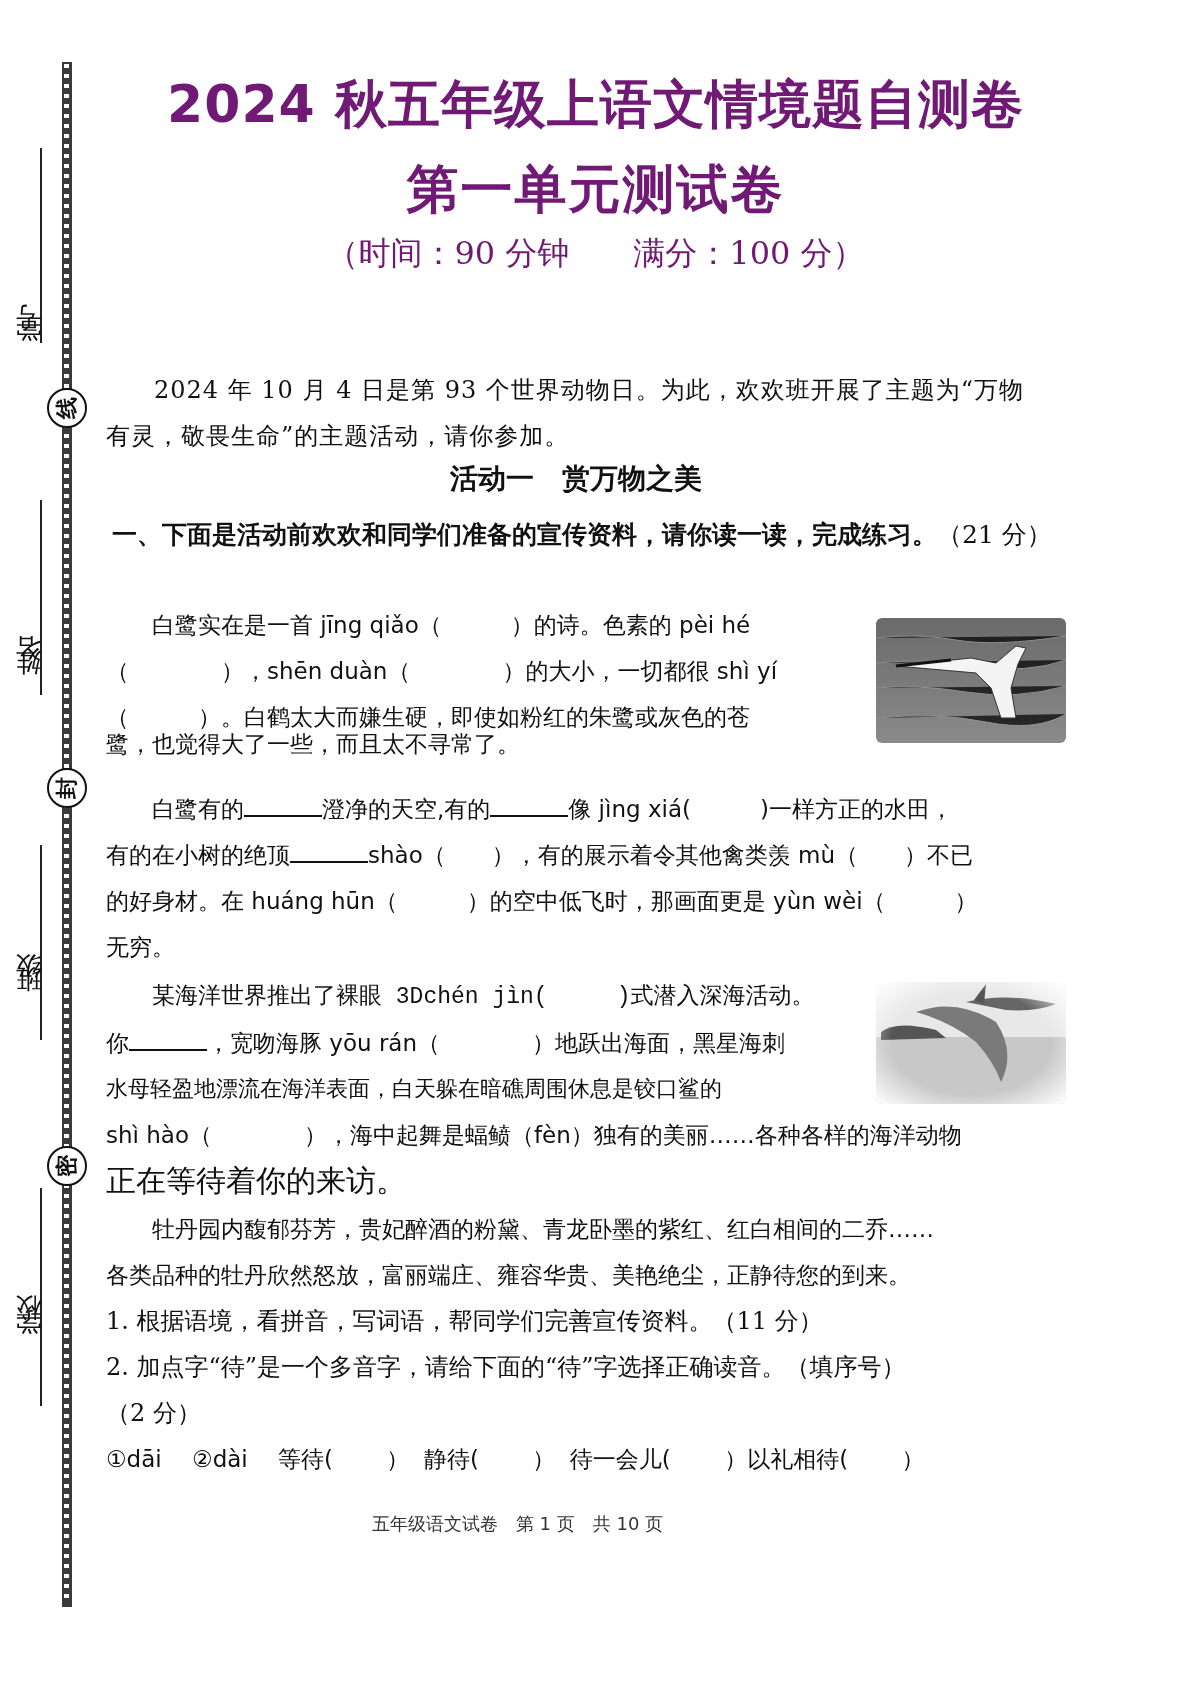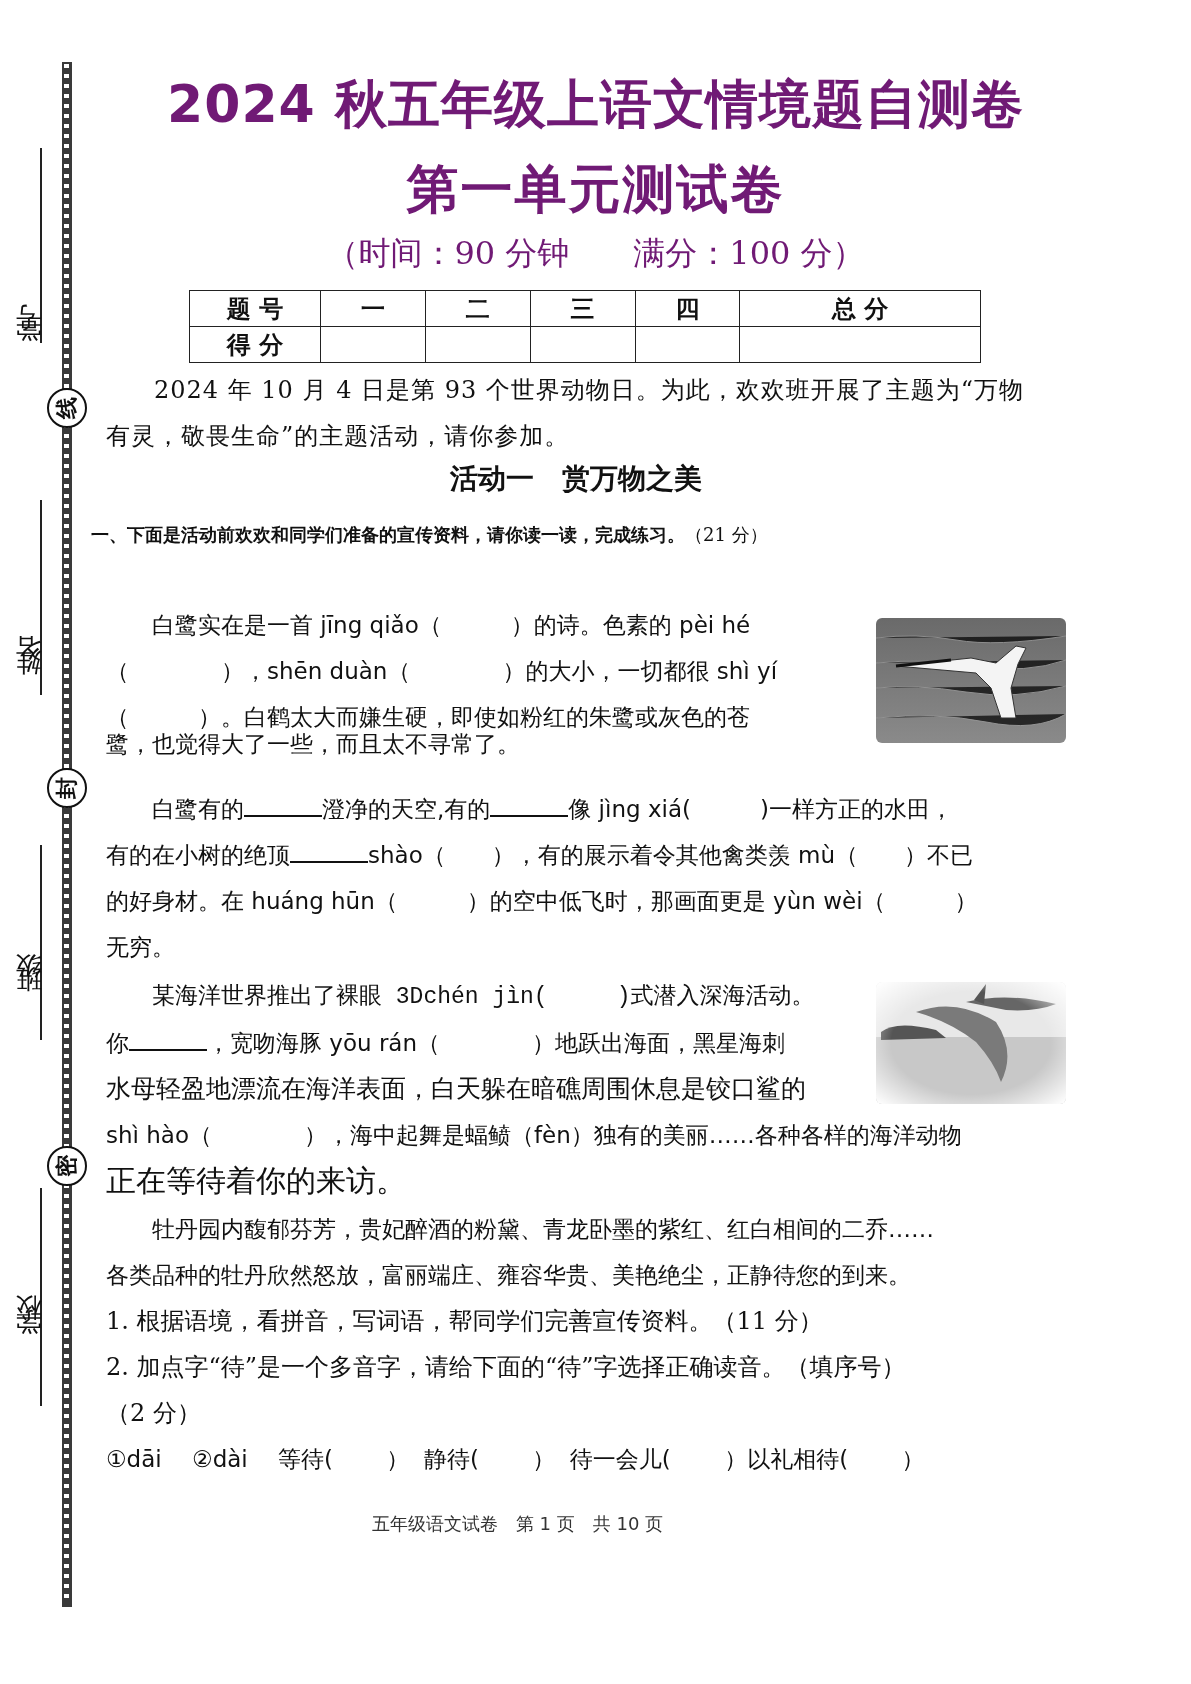--- a/index.html
+++ b/index.html
@@ -42,22 +42,22 @@
   .text {
     position: absolute; left: 106px; width: 940px; font-size: 24px; line-height: 46px;
   }
   .para { text-indent: 2em; }
   .sub { font-family: "DejaVu Sans", sans-serif; }
   .heading {
     position: absolute; left: 106px; width: 940px; text-align: center;
     font-family: "DejaVu Sans", sans-serif; font-size: 28px; font-weight: bold; top: 460px;
   }
   .q1 {
-    position: absolute; left: 91px; top: 512px; width: 940px; font-family: "DejaVu Sans", sans-serif;
-    font-weight: bold; font-size: 18px; line-height: 46px;
+    position: absolute; left: 112px; top: 512px; width: 940px; font-family: "DejaVu Sans", sans-serif;
+    font-weight: bold; font-size: 25px; line-height: 46px;
   }
   .q1 .pts { font-weight: normal; font-family: "DejaVu Serif", serif; }
   .blank { display: inline-block; border-bottom: 2px solid #111; width: 78px; height: 22px; }
   .pic {
     position: absolute; border-radius: 6px; overflow: hidden;
   }
   .footer {
     position: absolute; top: 1512px; left: 0; width: 1035px; text-align: center;
     font-size: 18px; color: #333; font-family: "DejaVu Sans", sans-serif;
   }
@@ -80,36 +80,20 @@
 <div class="side-label" style="top:985px;">班级</div>
 <div class="side-line" style="top:1188px;height:218px;"></div>
 <div class="side-label" style="top:1328px;">学校</div>
 
 <div class="title t1">2024 秋五年级上语文情境题自测卷</div>
 <div class="title t2">第一单元测试卷</div>
 <div class="title t3">（时间：90 分钟　　满分：100 分）</div>
 
 <table class="score">
   <tbody>
-      <tr>
-    <td style="width:130px">题 号</td>
-    <td>一</td>
-    <td>二</td>
-    <td>三</td>
-    <td>四</td>
-    <td>总 分</td>
-  </tr>
-  <tr>
-    <td>得 分</td>
-    <td></td>
-    <td></td>
-    <td></td>
-    <td></td>
-    <td></td>
-  </tr>
 </tbody>
   </table>
 
 <div class="text para" style="top:367px; letter-spacing:1px;">2024 年 10 月 4 日是第 93 个世界动物日。为此，欢欢班开展了主题为“万物有灵，敬畏生命”的主题活动，请你参加。</div>
 
 <div class="heading">活动一　赏万物之美</div>
 
 <div class="q1">
   <span>一、下面是活动前欢欢和同学们准备的宣传资料，请你读一读，完成练习。</span><span class="pts">（21 分）</span>
 </div>
@@ -145,21 +129,21 @@
 <div class="text sub" style="top:832px; font-size:23px;">
   <span>有的在小树的绝顶</span><span class="blank"></span><span>shào（　　），有的展示着令其他禽类羡 mù（　　）不已</span>
 </div>
 <div class="text sub" style="top:878px; font-size:23px;">的好身材。在 huáng hūn（　　　）的空中低飞时，那画面更是 yùn wèi（　　　）</div>
 <div class="text sub" style="top:924px; font-size:23px;">无穷。</div>
 
 <div class="text sub" style="top:974px; width:760px; padding-left:2em; box-sizing:border-box; font-size:23px;font-family:Liberation Mono, monospace;">某海洋世界推出了裸眼 3Dchén jìn(　　　)式潜入深海活动。</div>
 <div class="text sub" style="top:1020px; width:760px; font-size:23px;">
   <span>你</span><span class="blank"></span><span>，宽吻海豚 yōu rán（　　　　）地跃出海面，黑星海刺</span>
 </div>
-<div class="text sub" style="top:1066px; width:760px; font-size:25px;">水母轻盈地漂流在海洋表面，白天躲在暗礁周围休息是铰口鲨的</div>
+<div class="text sub" style="top:1066px; width:760px; font-size:22px;">水母轻盈地漂流在海洋表面，白天躲在暗礁周围休息是铰口鲨的</div>
 <div class="text sub" style="top:1112px; font-size:23px;">shì hào（　　　　），海中起舞是蝠鲼（fèn）独有的美丽……各种各样的海洋动物</div>
 <div class="text sub" style="top:1158px; font-size:30px;">正在等待着你的来访。</div>
 
 <div class="pic" style="left:876px; top:982px; width:190px; height:122px;">
   <svg width="190" height="122" viewBox="0 0 190 122">
     <defs>
       <radialGradient id="fade" cx="0.5" cy="0.5" r="0.7">
         <stop offset="0.6" stop-color="#ffffff" stop-opacity="0"></stop>
           <stop offset="1" stop-color="#ffffff" stop-opacity="1"></stop>
       </radialGradient>

